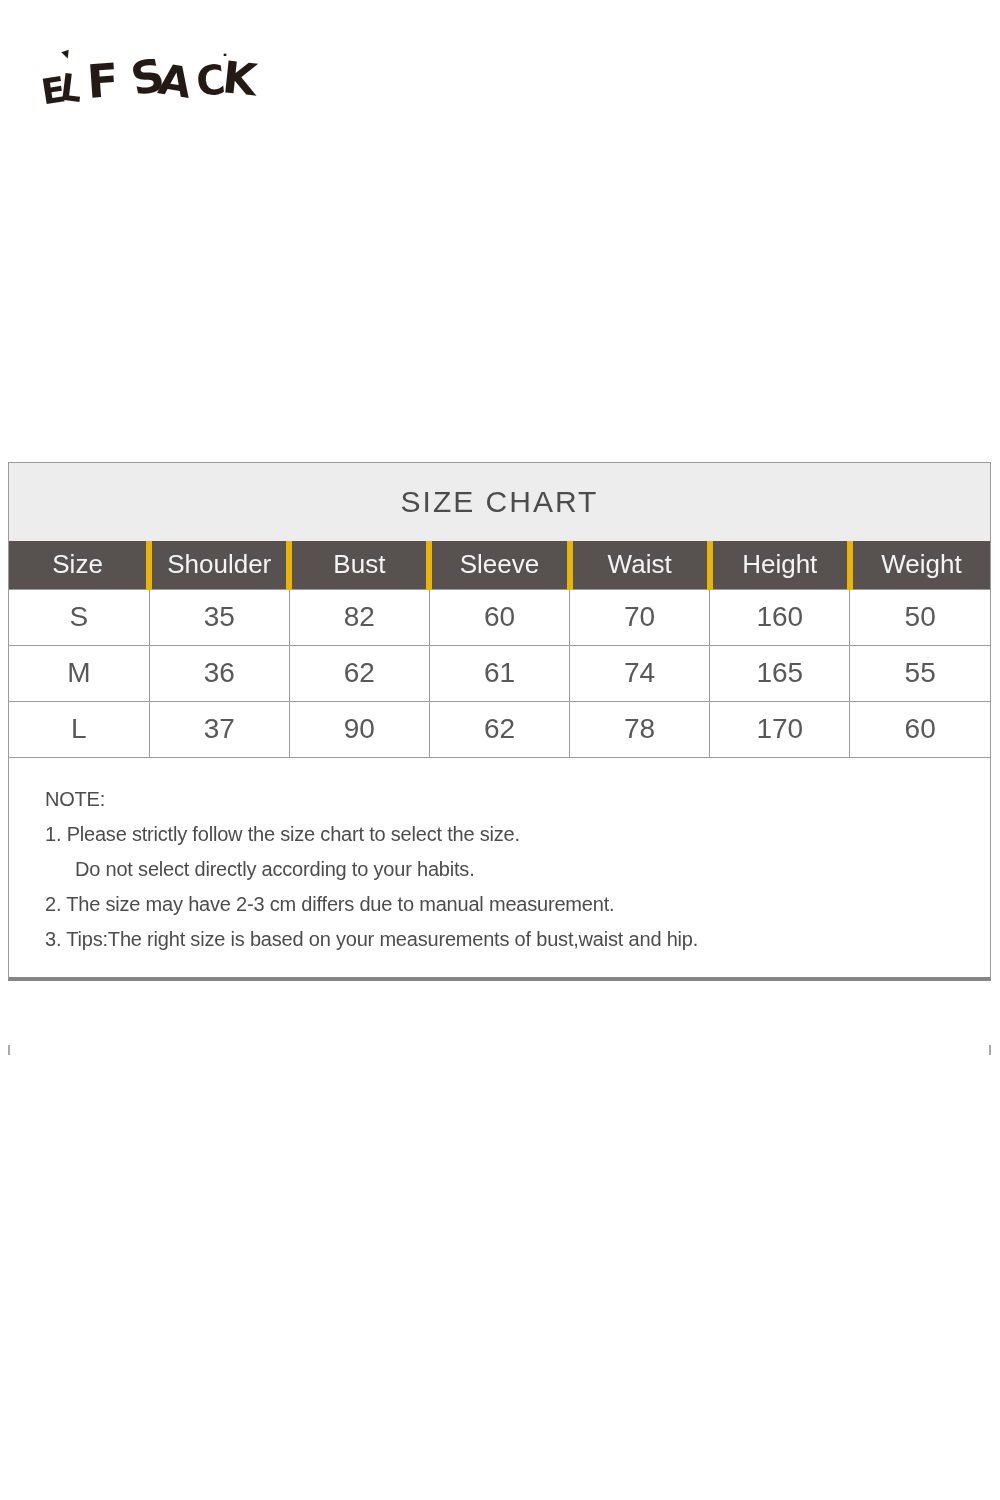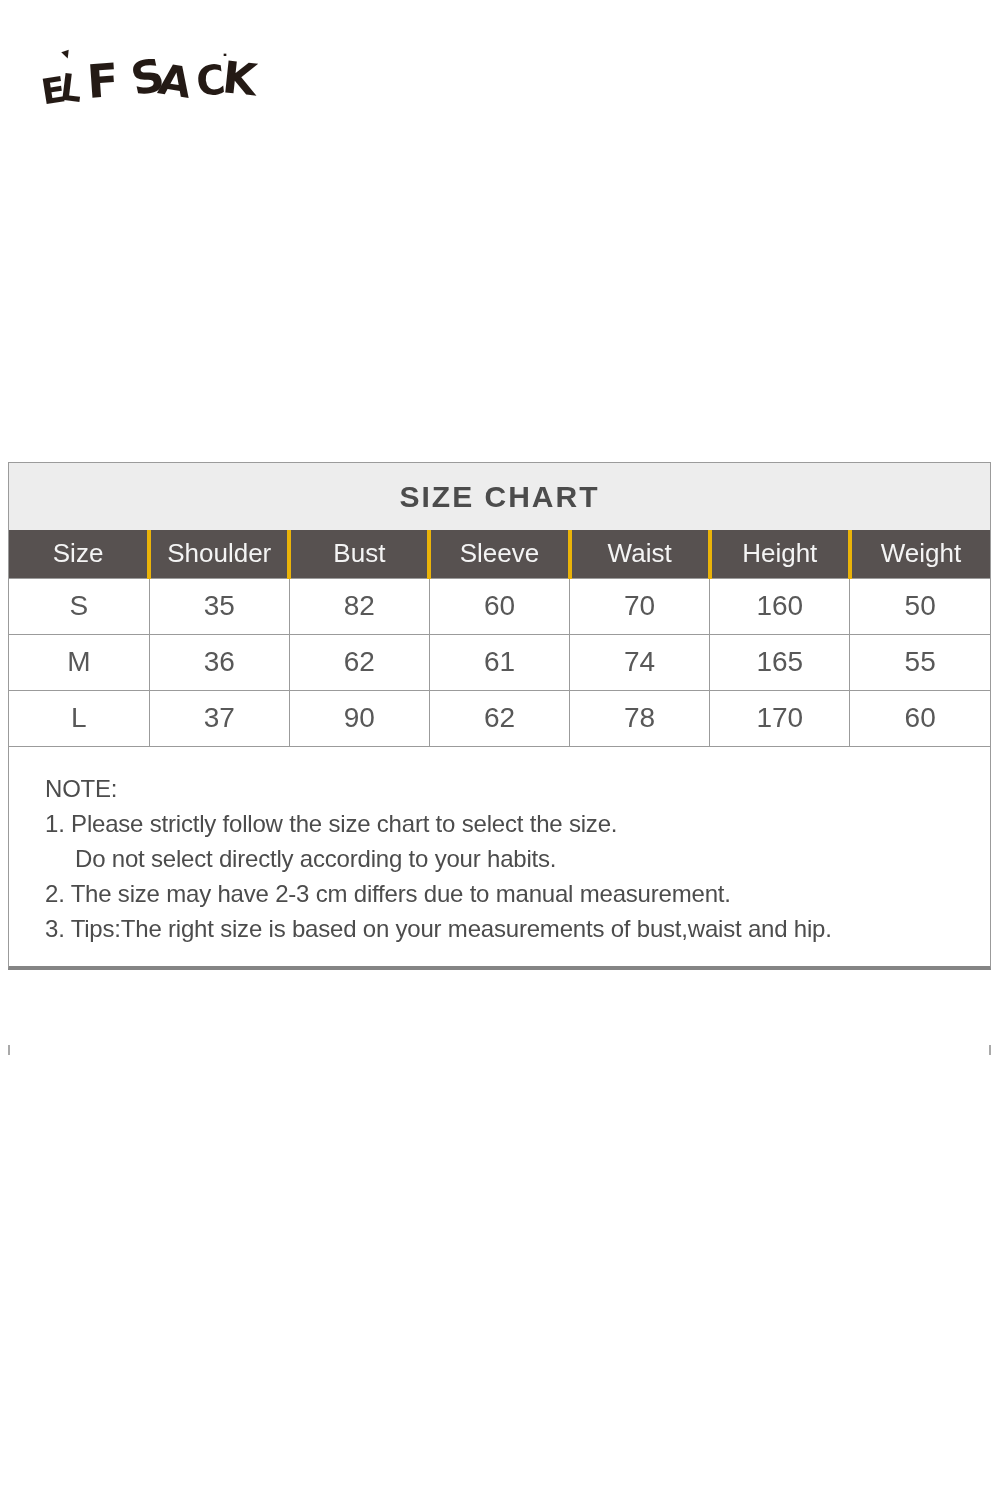--- a/index.html
+++ b/index.html
@@ -39,59 +39,59 @@
   .size-card {
     position: absolute;
     left: 8px;
     top: 462px;
     width: 983px;
     border: 1px solid #9b9b9b;
     border-bottom: 4px solid #858585;
     color: #4e4e4e;
   }
   .title-band {
-    height: 67px;
+    height: 78px;
     background: #ededed;
     display: flex;
     align-items: center;
     justify-content: center;
     font-size: 30px;
-    font-weight: bold;
+    font-weight: normal;
     letter-spacing: 2px;
     color: #4c4c4c;
   }
   table.size-table {
     width: 100%;
     border-collapse: collapse;
     table-layout: fixed;
   }
   table.size-table th {
     background: #575150;
     color: #f4f4f4;
     font-weight: normal;
     font-size: 26px;
     height: 48px;
-    border-left: 4px solid #eab308;
+    border-left: 6px solid #eab308;
   }
   table.size-table th:first-child { border-left: none; }
   table.size-table td {
     text-align: center;
     font-size: 28px;
     color: #585858;
     height: 56px;
     border-left: 1px solid #9b9b9b;
     border-top: 1px solid #9b9b9b;
   }
   table.size-table td:first-child { border-left: none; }
 
   
   .note {
     border-top: 1px solid #9b9b9b;
     padding: 24px 32px 20px 36px;
-    font-size: 24px;
+    font-size: 20px;
     line-height: 35px;
     color: #4c4c4c;
     letter-spacing: -0.2px;
   }
   .note-line { white-space: nowrap; }
   .note-line.indent { padding-left: 30px; }
 
   
   .stub {
     position: absolute;

